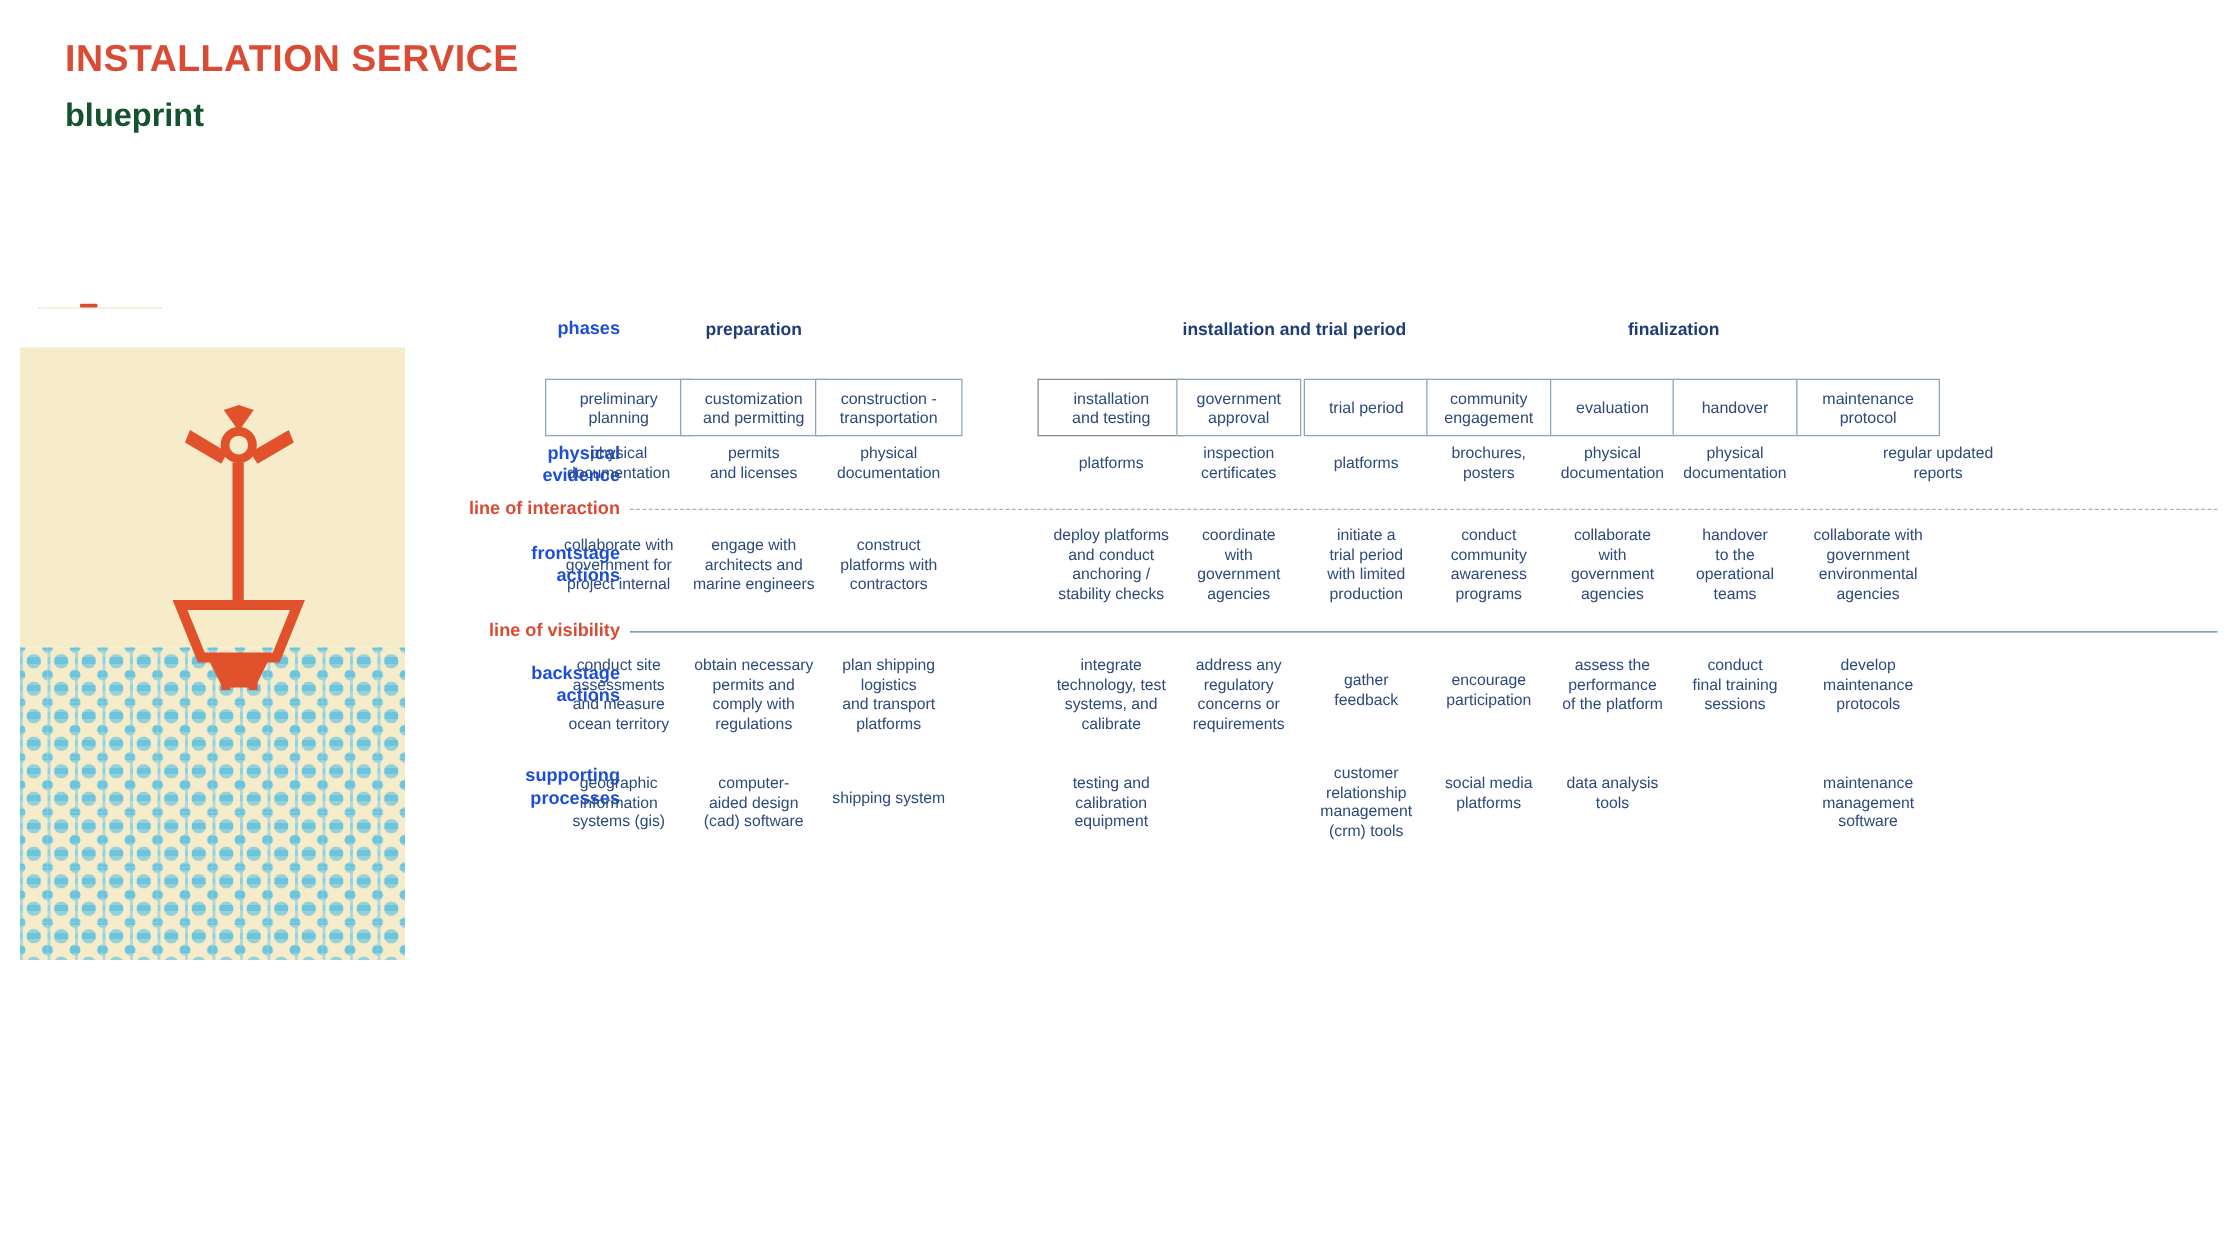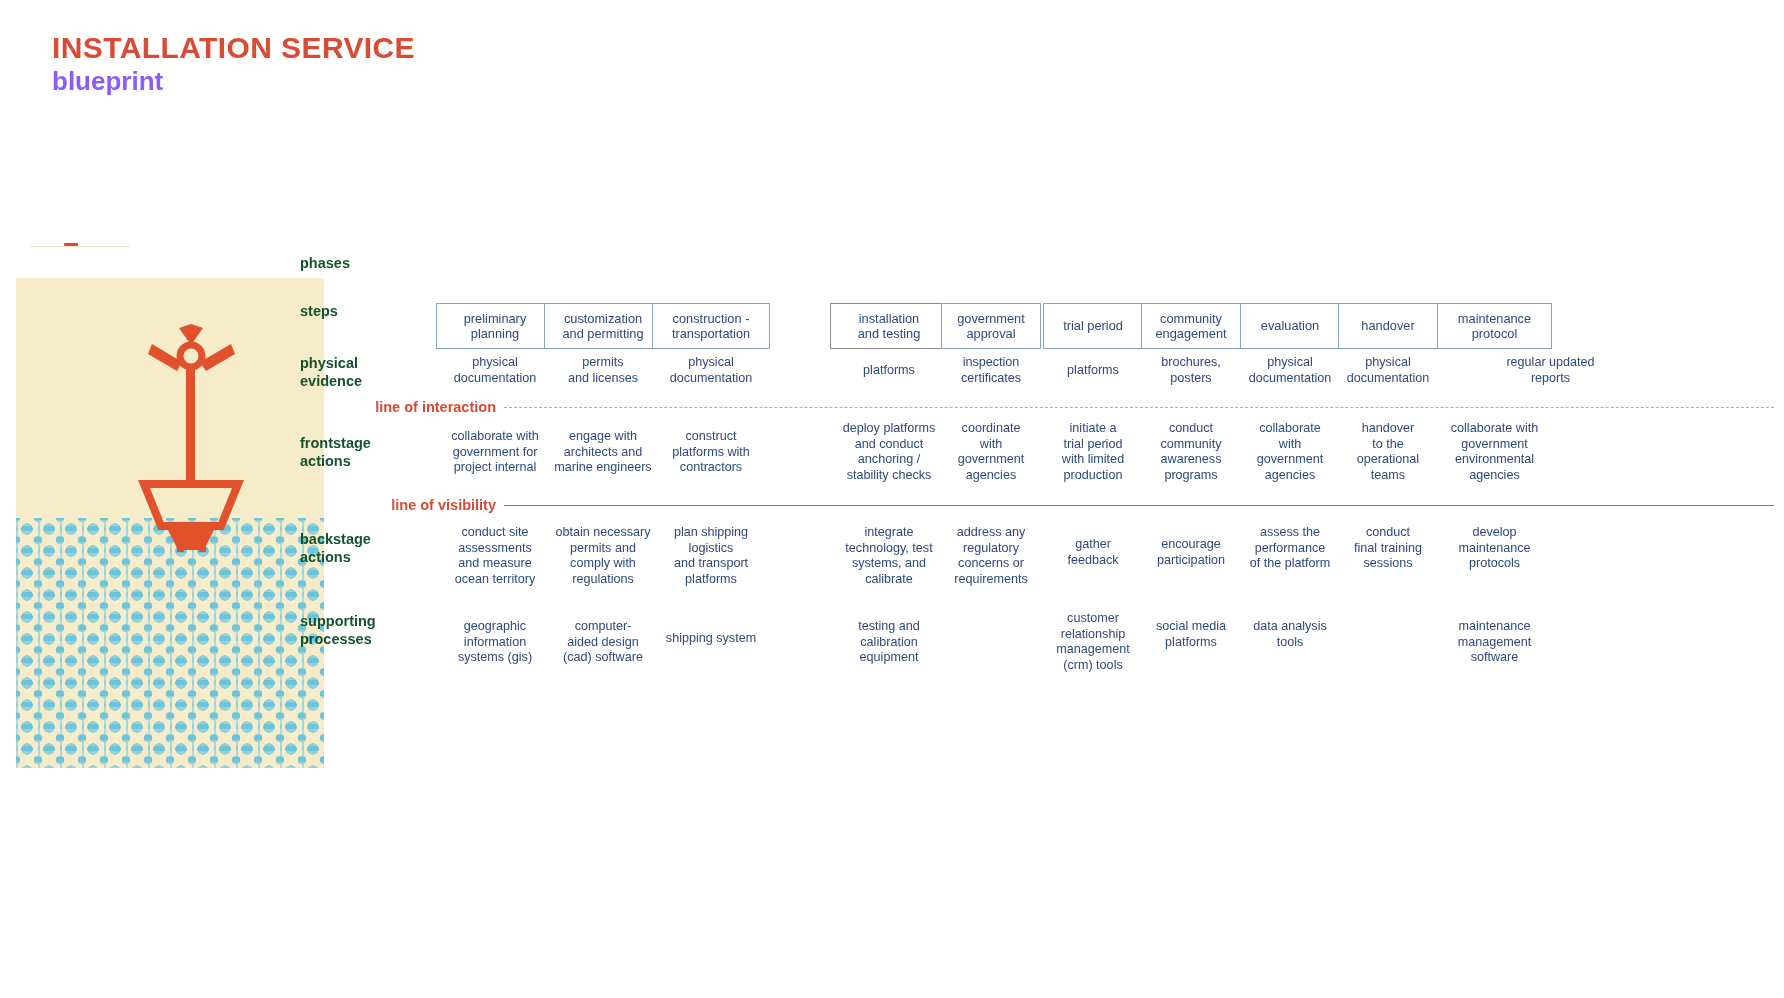--- a/index.html
+++ b/index.html
@@ -9,22 +9,22 @@
     font-family:"Liberation Sans", sans-serif;
     overflow:hidden;position:relative;
   }
   
   #title-block{position:absolute;left:52px;top:30px;}
   #title-main{
     font-size:30px;font-weight:bold;color:#d94b34;
     letter-spacing:.4px;line-height:1.18;text-transform:uppercase;
   }
   #title-sub{
-    font-size:26px;font-weight:bold;color:#8b5cf6;
-    line-height:1.18;margin-top:1px;
+    font-size:26px;font-weight:bold;color:#14532d;
+    line-height:1.18;margin-top:12px;
   }
   
   #tick-mark{
     position:absolute;left:64px;top:243px;width:14px;height:3px;
     background:#d94b34;border-radius:1px;
   }
   #tick-line{
     position:absolute;left:30px;top:246px;width:100px;height:1px;
     background:#efe6cf;
   }
@@ -47,22 +47,22 @@
   }
   #sea-veil{
     position:absolute;left:0;top:240px;width:308px;height:250px;
     background:repeating-linear-gradient(0deg,rgba(246,236,202,.30) 0 6px,rgba(246,236,202,0) 6px 11px);
   }
   #platform-svg{position:absolute;left:0;top:0;}
   
   #blueprint{position:absolute;left:0;top:255px;width:1784px;}
   .row{position:relative;width:1784px;}
   .rl-wrap{
-    position:absolute;left:300px;width:196px;
-    color:#14532d;font-weight:bold;font-size:14.5px;line-height:1.22;
+    position:absolute;left:300px;width:196px;text-align:right;
+    color:#1d4ed8;font-weight:bold;font-size:14.5px;line-height:1.22;
   }
   .cells{position:absolute;left:500px;top:0;width:1284px;height:100%;}
   .cell{
     position:absolute;text-align:center;color:#2d4a7c;
     font-size:12.6px;line-height:1.24;
   }
   
   #row-phases{height:34px;}
   .phase-label{
     position:absolute;text-align:center;color:#1f3c78;
@@ -128,20 +128,25 @@
 
     <rect x="161" y="248" width="7" height="26" fill="#e0512c"></rect>
     <rect x="183" y="248" width="7" height="26" fill="#e0512c"></rect>
   </svg>
 </div>
 
 <div id="blueprint">
 
   <div class="row" id="row-phases">
     <div class="rl-wrap" style="top:0;">phases</div>
+    <div class="cells" id="phase-cells">
+        <div class="phase-label" style="left: -64px; width: 334px;">preparation</div>
+        <div class="phase-label" style="left: 330px; width: 411px;">installation and trial period</div>
+        <div class="phase-label" style="left: 740px; width: 198px;">finalization</div>
+      </div>
   </div>
 
   <div class="row" id="row-steps">
     <div class="rl-wrap" style="top:14px;">steps</div>
     <div class="cells" id="step-cells">
         <div class="step-box" style="left: -64px; width: 118px; top: 14px;">
           <div>
             <div>preliminary</div>
             <div>planning</div>
           </div>

